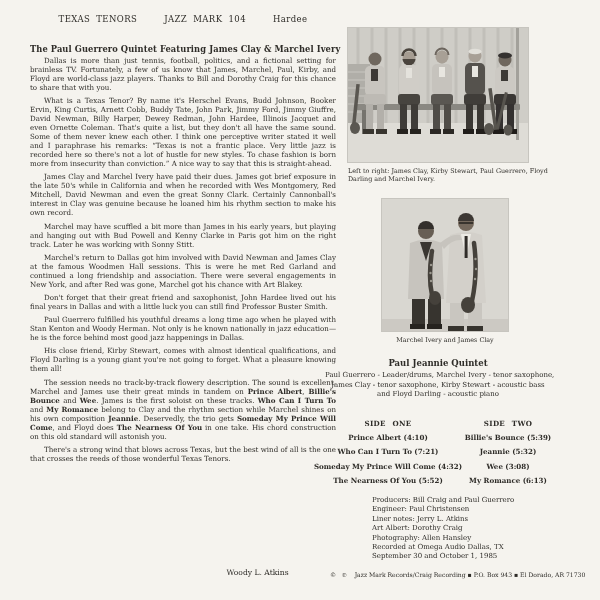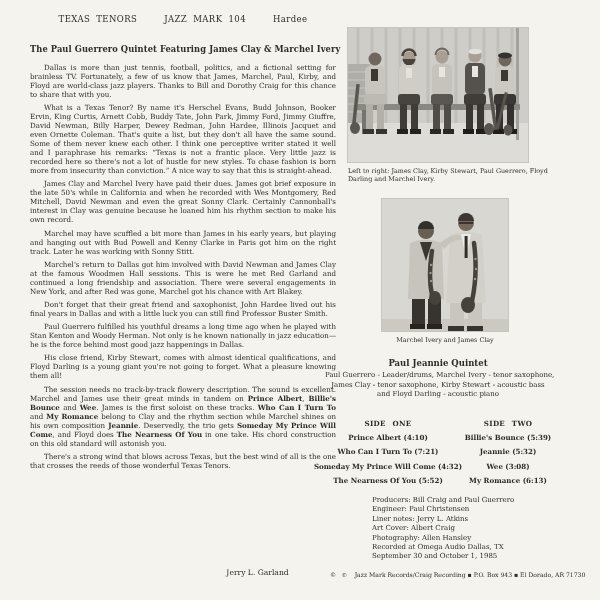--- a/index.html
+++ b/index.html
@@ -5,21 +5,21 @@
   :root { --paper:#f5f3ee; --ink:#2e2c28; }
   * { margin:0; padding:0; box-sizing:border-box; }
   html,body { width:600px; height:600px; }
   body { background:var(--paper); font-family:"DejaVu Serif", serif; color:var(--ink); position:relative; overflow:hidden; }
   .sleeve { position:absolute; inset:0; }
 
   
   .left-col { position:absolute; left:30px; top:14px; width:306px; }
   .masthead { display:flex; justify-content:center; gap:27px; font-size:8.5px; letter-spacing:.4px; word-spacing:3px; white-space:nowrap; }
   .album-title { margin-top:20px; font-size:8.3px; font-weight:bold; text-align:center; white-space:nowrap; letter-spacing:.1px; }
-  .paragraphs { margin-top:9px; }
+  .paragraphs { margin-top:2px; }
   .paragraphs p { font-size:7.1px; line-height:9px; text-align:justify; text-indent:14px; margin-bottom:4.2px; }
   .paragraphs .b { font-weight:bold; }
   .signature { position:absolute; left:195px; top:568px; width:125px; text-align:center; font-size:7.6px; }
 
   
   .right-col { position:absolute; left:345px; top:0; width:235px; height:556px; }
   .photo { position:absolute; box-shadow:0 0 0 1px #c7c5bf; background:#d4d2cc; }
   .photo svg { display:block; width:100%; height:100%; }
   .photo1 { left:3px; top:28px; width:180px; height:134px; }
   .photo2 { left:37px; top:199px; width:126px; height:132px; }
@@ -57,21 +57,21 @@
         <p><span>Marchel may have scuffled a bit more than James in his early years, but playing and hanging out with Bud Powell and Kenny Clarke in Paris got him on the right track. Later he was working with Sonny Stitt.</span></p>
         <p><span>Marchel's return to Dallas got him involved with David Newman and James Clay at the famous Woodmen Hall sessions. This is were he met Red Garland and continued a long friendship and association. There were several engagements in New York, and after Red was gone, Marchel got his chance with Art Blakey.</span></p>
         <p><span>Don't forget that their great friend and saxophonist, John Hardee lived out his final years in Dallas and with a little luck you can still find Professor Buster Smith.</span></p>
         <p><span>Paul Guerrero fulfilled his youthful dreams a long time ago when he played with Stan Kenton and Woody Herman. Not only is he known nationally in jazz education—he is the force behind most good jazz happenings in Dallas.</span></p>
         <p><span>His close friend, Kirby Stewart, comes with almost identical qualifications, and Floyd Darling is a young giant you're not going to forget. What a pleasure knowing them all!</span></p>
         <p><span>The session needs no track-by-track flowery description. The sound is excellent. Marchel and James use their great minds in tandem on </span><span class="b">Prince Albert</span><span>, </span><span class="b">Billie's Bounce</span><span> and </span><span class="b">Wee</span><span>. James is the first soloist on these tracks. </span><span class="b">Who Can I Turn To</span><span> and </span><span class="b">My Romance</span><span> belong to Clay and the rhythm section while Marchel shines on his own composition </span><span class="b">Jeannie</span><span>. Deservedly, the trio gets </span><span class="b">Someday My Prince Will Come</span><span>, and Floyd does </span><span class="b">The Nearness Of You</span><span> in one take. His chord construction on this old standard will astonish you.</span></p>
         <p><span>There's a strong wind that blows across Texas, but the best wind of all is the one that crosses the reeds of those wonderful Texas Tenors.</span></p>
       </div>
   </div>
 
-  <div class="signature">Jerry L. Garland</div>
+  <div class="signature">Woody L. Atkins</div>
 
   <div class="right-col">
 
     <div class="photo photo1">
       <svg viewBox="0 0 180 134" preserveAspectRatio="none">
         <rect width="180" height="134" fill="#cfcdc7"></rect>
         <g stroke="#c1bfb9" stroke-width="3">
           <line x1="10" y1="0" x2="10" y2="95"></line>
             <line x1="24" y1="0" x2="24" y2="95"></line>
             <line x1="38" y1="0" x2="38" y2="95"></line>
@@ -239,21 +239,21 @@
           <div>Jeannie (5:32)</div>
           <div>Wee (3:08)</div>
           <div>My Romance (6:13)</div>
         </div>
     </div>
 
     <div class="credits">
         <div>Producers: Bill Craig and Paul Guerrero</div>
         <div>Engineer: Paul Christensen</div>
         <div>Liner notes: Jerry L. Atkins</div>
-        <div>Art Cover: Albert Craig</div>
+        <div>Art Albert: Dorothy Craig</div>
         <div>Photography: Allen Hansley</div>
         <div>Recorded at Omega Audio Dallas, TX</div>
         <div>September 30 and October 1, 1985</div>
       </div>
   </div>
 
   <div class="copyright">
     <span class="syms">© ℗</span><span>Jazz Mark Records/Craig Recording ▪ P.O. Box 943 ▪ El Dorado, AR 71730</span>
   </div>
 

